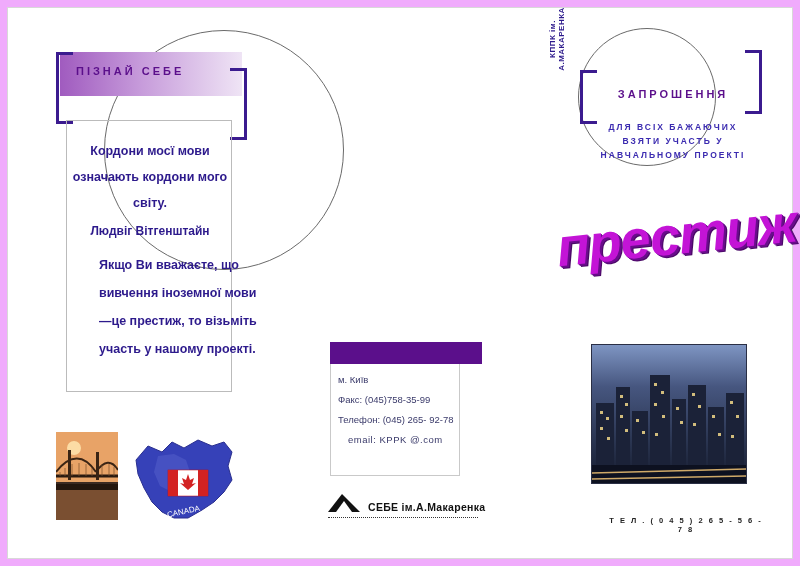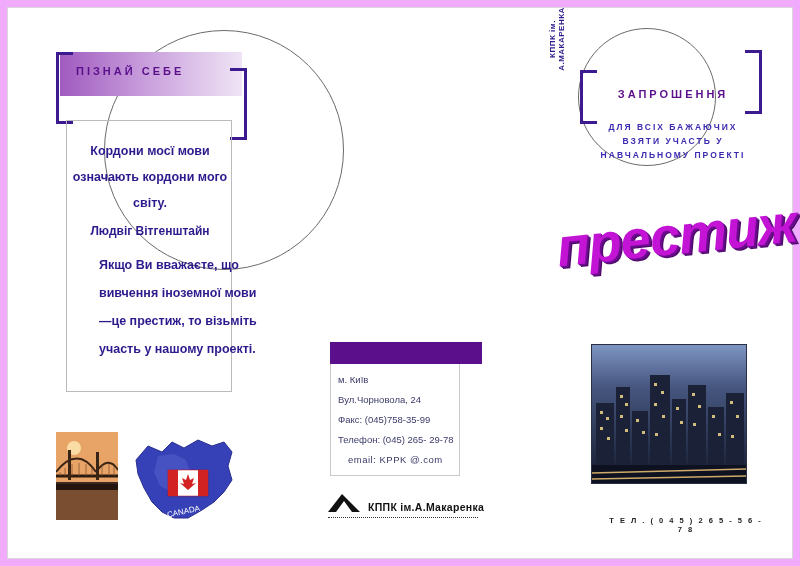--- a/index.html
+++ b/index.html
@@ -354,35 +354,34 @@
         <rect x="70" y="44" width="10" height="26" fill="#d32222"></rect>
         <path d="M60 48 L62 54 L66 52 L64 58 L68 57 L60 64 L52 57 L56 58 L54 52 L58 54 Z" fill="#d32222"></path>
         <text x="56" y="88" font-family="Liberation Sans, sans-serif" font-size="8" fill="#ffffff" text-anchor="middle" transform="rotate(-12 56 88)">CANADA</text>
       </svg>
     </div>
 
     <div class="addr-cap"></div>
     <div class="addr-box"></div>
     <div class="addr-lines">
       <div>м. Київ</div>
-      <div>Вул.Чорновола, 24</div>
       <div>Факс: (045)758-35-99</div>
-      <div>Телефон: (045) 265- 29-78</div>
+      <div>Телефон: (045) 265- 92-78</div>
       <div class="email">email: KPPK @.com</div>
     </div>
 
     <div class="logo-wrap">
       <div class="logo-row">
         <span class="logo-mark">
           <svg class="logo-mark" viewBox="0 0 36 22">
             <path d="M2 20 L16 2 L34 20 Z" fill="#111111"></path>
             <path d="M10 20 L18 9 L26 20 Z" fill="#ffffff"></path>
           </svg>
         </span>
-        <span class="logo-text">КППК ім.А.Макаренка</span>
+        <span class="logo-text">СЕБЕ ім.А.Макаренка</span>
       </div>
       <div class="logo-rule"></div>
     </div>
 
     <div class="circle-right"></div>
     <div class="bracket bracket-r-left"></div>
     <div class="bracket bracket-r-right"></div>
     <div class="vert-label">КППК ім. А.МАКАРЕНКА</div>
     <div class="invite-title">ЗАПРОШЕННЯ</div>
     <div class="invite-sub">ДЛЯ ВСІХ БАЖАЮЧИХ ВЗЯТИ УЧАСТЬ У НАВЧАЛЬНОМУ ПРОЕКТІ</div>

